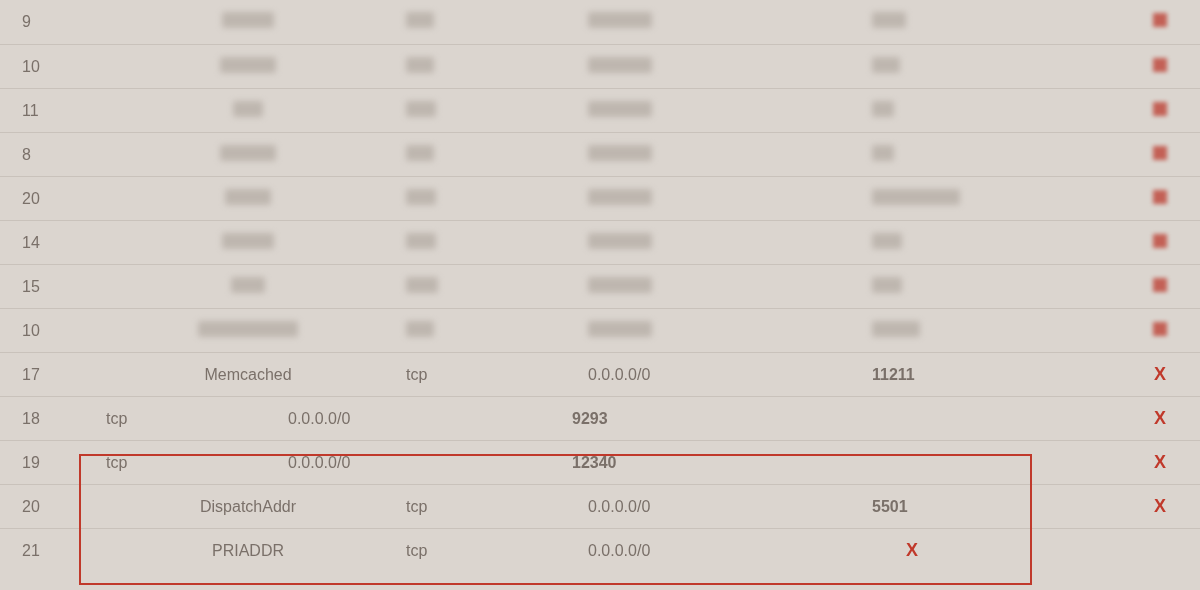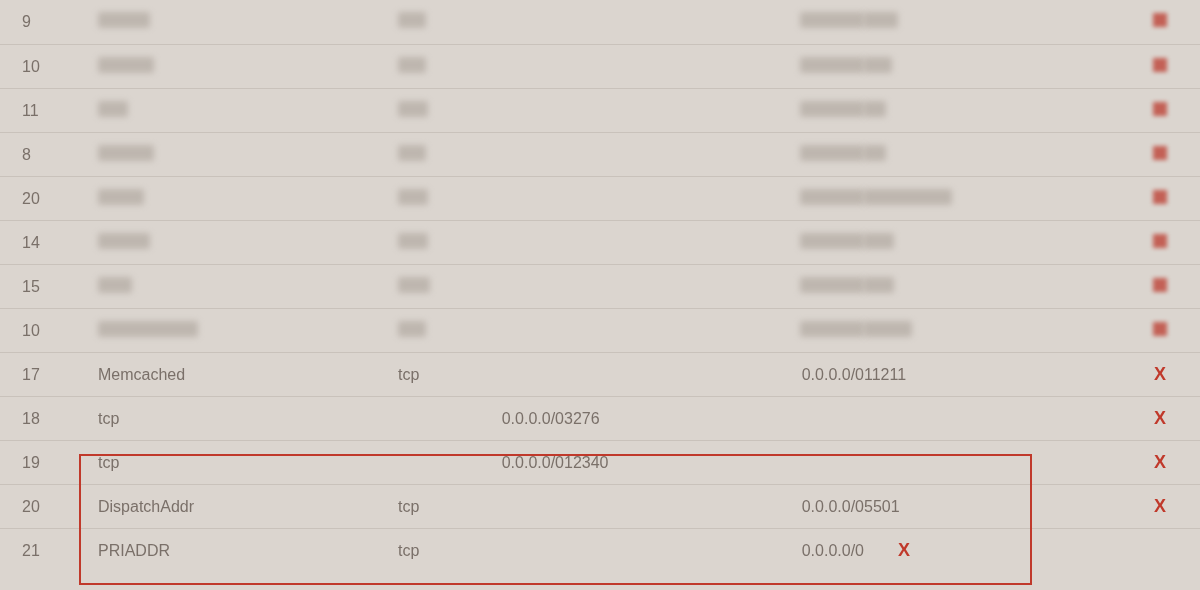--- a/index.html
+++ b/index.html
@@ -15,24 +15,24 @@
   }
   .row {
     display: flex;
     align-items: center;
     height: 44px;
     border-top: 1px solid #c9c2bb;
     box-sizing: border-box;
   }
   .row:first-child { border-top: none; }
   .col-num   { width: 98px;  padding-left: 22px; box-sizing: border-box; }
-  .col-name  { width: 300px; box-sizing: border-box; }
-  .col-proto { width: 182px; box-sizing: border-box; }
-  .col-cidr  { width: 284px; box-sizing: border-box; text-align: right; }
-  .col-port  { width: 224px; box-sizing: border-box; flex: 1; }
+  .col-name  { width: 300px; box-sizing: border-box; text-align: center; }
+  .col-proto { width: 182px; box-sizing: border-box; margin-left: 8px; }
+  .col-cidr  { width: 284px; box-sizing: border-box; }
+  .col-port  { width: 224px; box-sizing: border-box; flex: 1; font-weight: bold; }
   .col-act   { width: 80px;  text-align: center; box-sizing: border-box; }
   .delete-x {
     color: #c0392b;
     font-weight: 600;
     font-size: 18px;
     cursor: pointer;
     user-select: none;
   }
   
   .blur {
@@ -133,21 +133,21 @@
         <div class="col-name">Memcached</div>
         <div class="col-proto">tcp</div>
         <div class="col-cidr">0.0.0.0/0</div>
         <div class="col-port">11211</div>
         <div class="col-act"><span class="delete-x">X</span></div>
       </div>
       <div class="row">
         <div class="col-num">18</div>
         <div class="col-proto">tcp</div>
         <div class="col-cidr">0.0.0.0/0</div>
-        <div class="col-port">3276</div>
+        <div class="col-port">9293</div>
         <div class="col-act"><span class="delete-x">X</span></div>
       </div>
       <div class="row">
         <div class="col-num">19</div>
         <div class="col-proto">tcp</div>
         <div class="col-cidr">0.0.0.0/0</div>
         <div class="col-port">12340</div>
         <div class="col-act"><span class="delete-x">X</span></div>
       </div>
       <div class="row">

